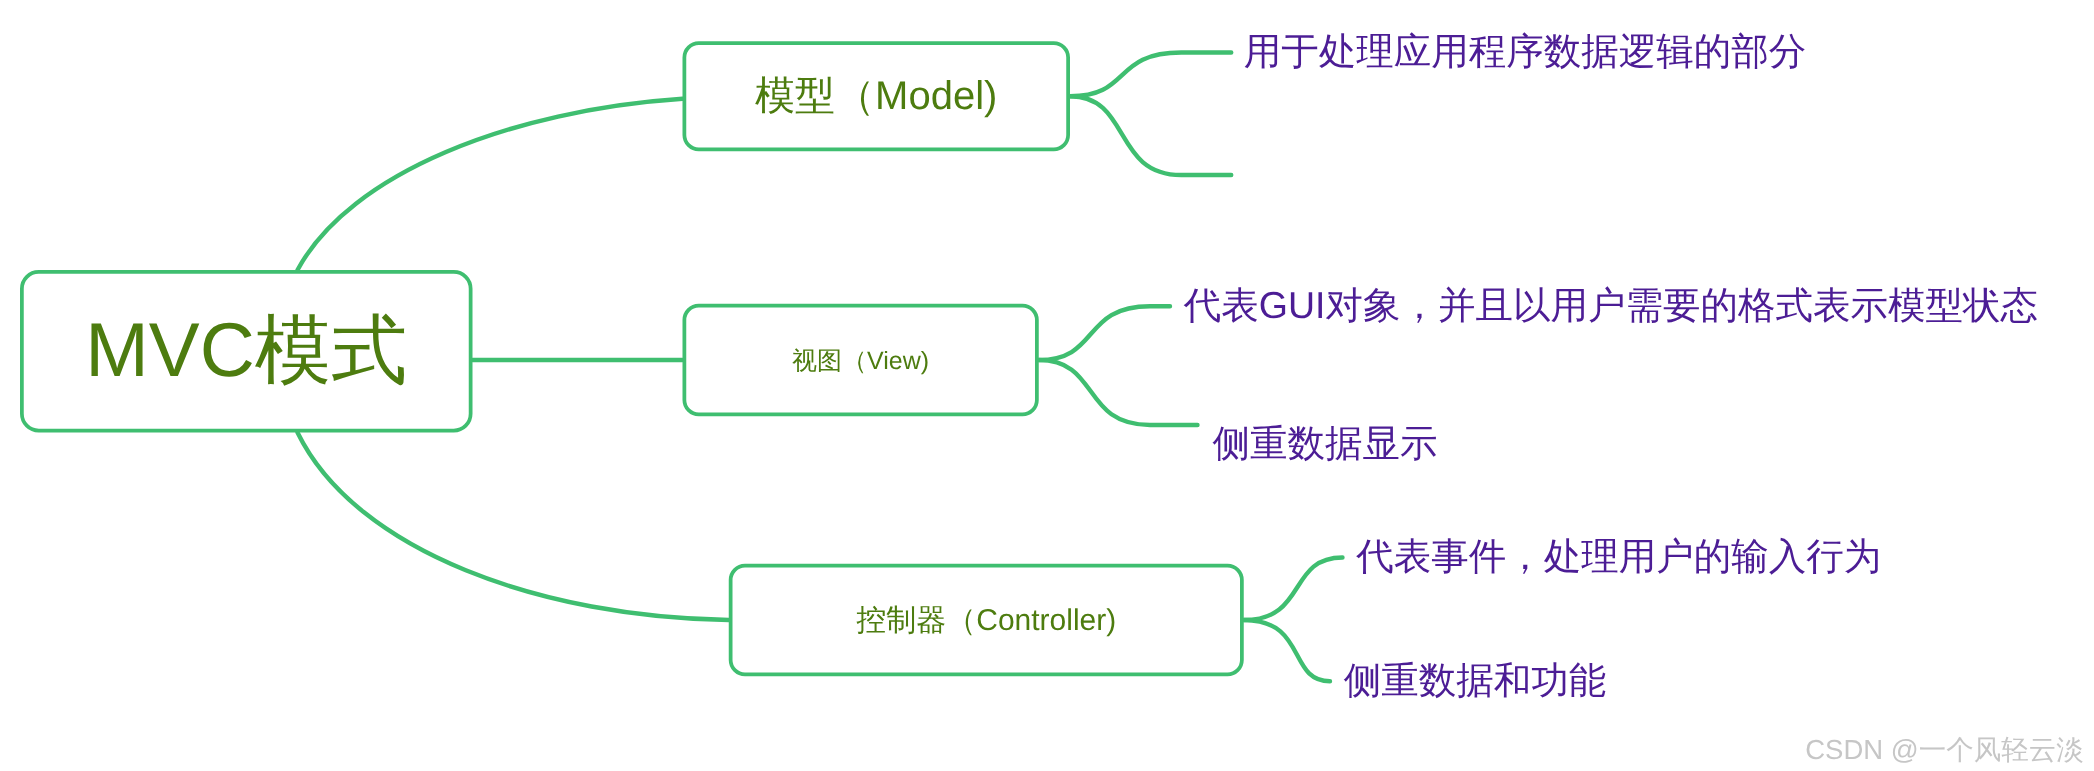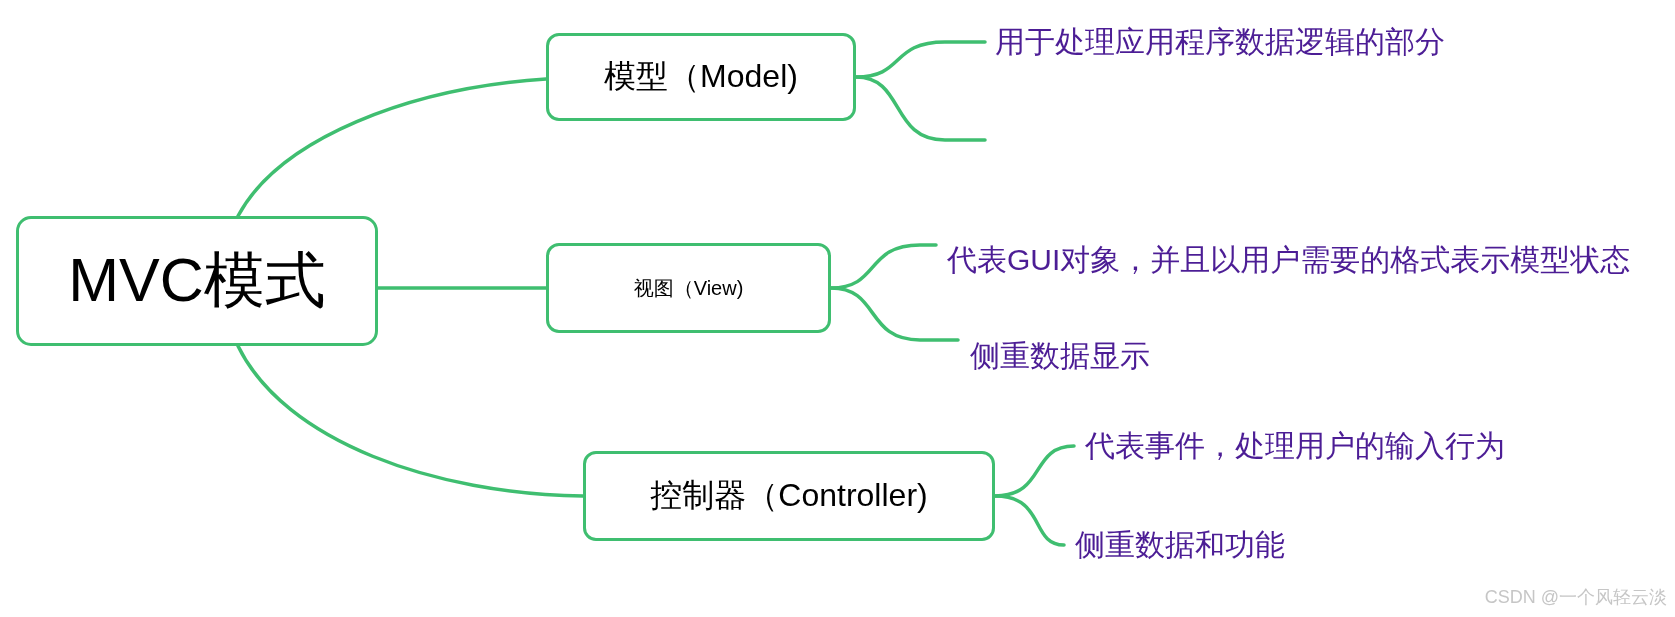--- a/index.html
+++ b/index.html
@@ -23,21 +23,21 @@
   }
   .node {
     position: absolute;
     box-sizing: border-box;
     background: #ffffff;
     border: 3px solid #3FBE70;
     border-radius: 13px;
     display: flex;
     align-items: center;
     justify-content: center;
-    color: #000000;
+    color: #4d7c0f;
     white-space: nowrap;
     cursor: default;
   }
   .node-root {
     left: 16px; top: 216px;
     width: 362px; height: 130px;
     font-size: 61px;
     border-radius: 15px;
   }
   .node-model {
@@ -46,40 +46,40 @@
     font-size: 32px;
   }
   .node-view {
     left: 546px; top: 243px;
     width: 285px; height: 90px;
     font-size: 20px;
   }
   .node-controller {
     left: 583px; top: 451px;
     width: 412px; height: 90px;
-    font-size: 32px;
+    font-size: 24px;
   }
   .leaf {
     position: absolute;
     font-size: 30px;
     line-height: 38px;
     color: #4c1d95;
     white-space: nowrap;
     cursor: default;
   }
   .leaf-m1 { left: 995px;  top: 23px;  }
   .leaf-m2 { left: 995px;  top: 121px; }
-  .leaf-v1 { left: 947px;  top: 226px; margin-top: 15px; }
+  .leaf-v1 { left: 947px;  top: 226px; }
   .leaf-v2 { left: 970px;  top: 337px; }
   .leaf-c1 { left: 1085px; top: 427px; }
   .leaf-c2 { left: 1075px; top: 526px; }
   .watermark {
     position: absolute;
     right: 8px; top: 585px;
-    font-size: 18px;
+    font-size: 22px;
     color: #c6c6c6;
     white-space: nowrap;
   }
 </style>
 </head>
 <body>
 
 <div class="canvas">
 
   <svg class="connector-layer" viewBox="0 0 1675 617" xmlns="http://www.w3.org/2000/svg">

